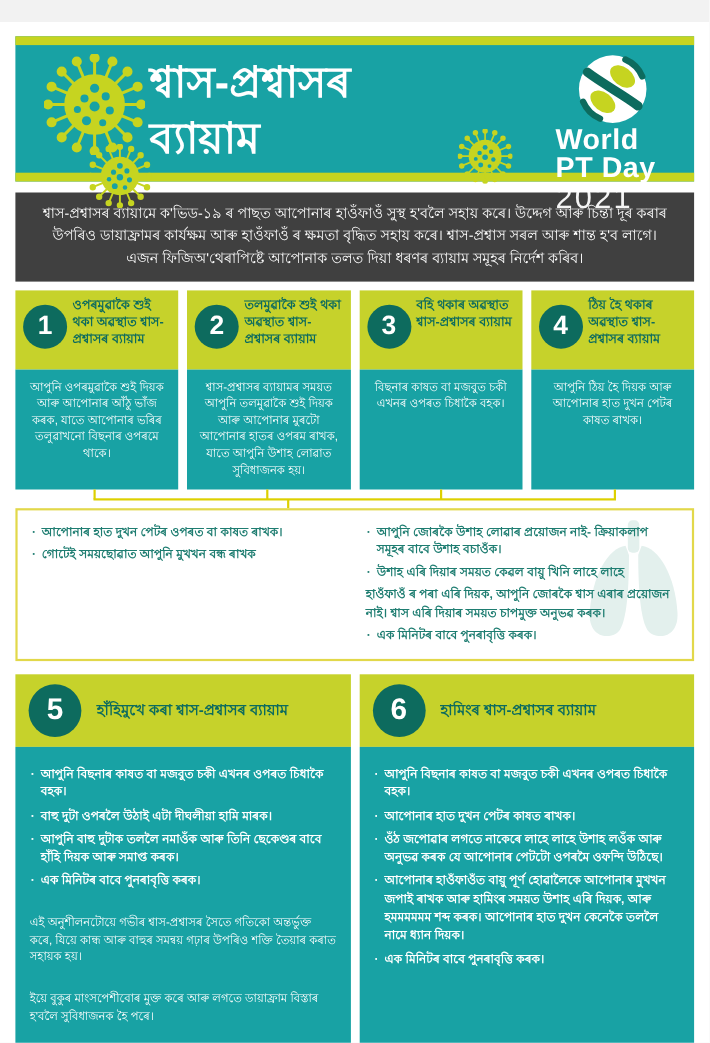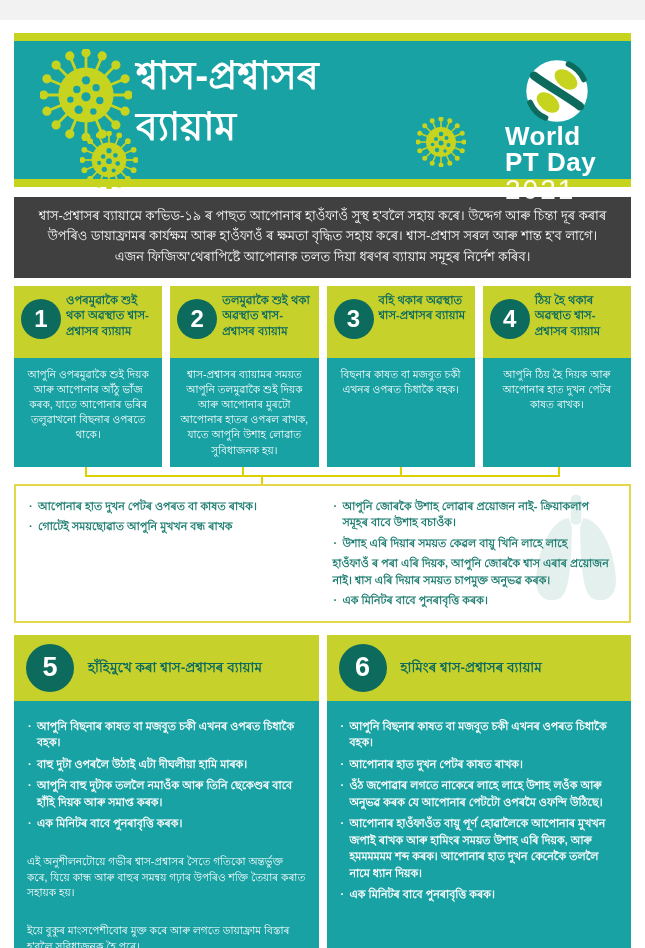--- a/index.html
+++ b/index.html
@@ -15,31 +15,31 @@
     width:645px; min-height:892px;
     padding:13px 14px 12px 14px;
   }
 
   
   .header-band {
     position:relative;
     background:#18a2a4;
     border-top:8px solid #c6d420;
     border-bottom:8px solid #c6d420;
-    height:154px;
+    height:132px;
   }
   .virus { position:absolute; }
   .virus-big   { left:26px;  top:8px;   width:92px;  height:92px; }
   .virus-small { left:66px;  top:90px;  width:58px;  height:58px; }
   .virus-mid   { left:402px; top:76px;  width:50px;  height:50px; }
   .header-title {
     position:absolute; left:122px; top:10px;
     color:#ffffff; font-size:39px; font-weight:bold; line-height:1.3;
   }
-  .ptday-logo { position:absolute; right:10px; top:18px; width:116px; color:#ffffff; }
+  .ptday-logo { position:absolute; right:10px; top:8px; width:116px; color:#ffffff; }
   .ptday-circle { width:64px; height:64px; margin-left:20px; display:block; }
   .ptday-word { font-size:26px; font-weight:bold; line-height:1.0; letter-spacing:0.5px; }
   .ptday-year { font-size:28px; font-weight:normal; opacity:0.95; letter-spacing:2px; line-height:1.05; }
 
   
   .intro {
     margin-top:10px;
     background:#404040; color:#ffffff;
     text-align:center; font-size:13px; line-height:1.5;
     padding:9px 22px 11px 22px;
@@ -214,28 +214,28 @@
     <p>শ্বাস-প্রশ্বাসৰ ব্যায়ামে ক'ভিড-১৯ ৰ পাছত  আপোনাৰ হাওঁফাওঁ সুস্থ হ'বলৈ সহায় কৰে। উদ্দেগ আৰু চিন্তা দূৰ কৰাৰ উপৰিও ডায়াফ্রামৰ কার্যক্ষম আৰু হাওঁফাওঁ ৰ ক্ষমতা বৃদ্ধিত সহায় কৰে। শ্বাস-প্রশ্বাস সৰল আৰু শান্ত হ'ব লাগে।</p>
     <p>এজন ফিজিঅ'থেৰাপিষ্টে আপোনাক তলত দিয়া ধৰণৰ ব্যায়াম সমূহৰ নির্দেশ কৰিব।</p>
   </div>
 
   <div class="steps-row">
     <div class="step-card">
       <div class="step-head">
         <div class="step-num">1</div>
         <div class="step-title">ওপৰমুৱাকৈ শুই থকা অৱস্থাত শ্বাস-প্রশ্বাসৰ ব্যায়াম</div>
       </div>
-      <div class="step-body">আপুনি ওপৰমুৱাকৈ শুই দিয়ক আৰু আপোনাৰ আঁঠু ভাঁজ কৰক, যাতে আপোনাৰ ভৰিৰ তলুৱাখনো বিছনাৰ ওপৰতে থাকে।</div>
+      <div class="step-body">আপুনি ওপৰমুৱাকৈ শুই দিয়ক আৰু আপোনাৰ আঁঠু ভাঁজ কৰক, যাতে আপোনাৰ ভৰিৰ তলুৱাখনো বিছনাৰ ওপৰমে থাকে।</div>
     </div>
     <div class="step-card">
       <div class="step-head">
         <div class="step-num">2</div>
         <div class="step-title">তলমুৱাকৈ শুই থকা অৱস্থাত শ্বাস-প্রশ্বাসৰ ব্যায়াম</div>
       </div>
-      <div class="step-body">শ্বাস-প্রশ্বাসৰ ব্যায়ামৰ সময়ত আপুনি তলমুৱাকৈ শুই দিয়ক আৰু আপোনাৰ মুৰটো আপোনাৰ হাতৰ ওপৰল ৰাখক, যাতে আপুনি উশাহ লোৱাত সুবিধাজনক হয়।</div>
+      <div class="step-body">শ্বাস-প্রশ্বাসৰ ব্যায়ামৰ সময়ত আপুনি তলমুৱাকৈ শুই দিয়ক আৰু আপোনাৰ মুৰটো আপোনাৰ হাতৰ ওপৰম ৰাখক, যাতে আপুনি উশাহ লোৱাত সুবিধাজনক হয়।</div>
     </div>
     <div class="step-card">
       <div class="step-head">
         <div class="step-num">3</div>
         <div class="step-title">বহি থকাৰ অৱস্থাত শ্বাস-প্রশ্বাসৰ ব্যায়াম</div>
       </div>
       <div class="step-body">বিছনাৰ কাষত বা মজবুত চকী এখনৰ ওপৰত চিধাকৈ বহক।</div>
     </div>
     <div class="step-card">
       <div class="step-head">

